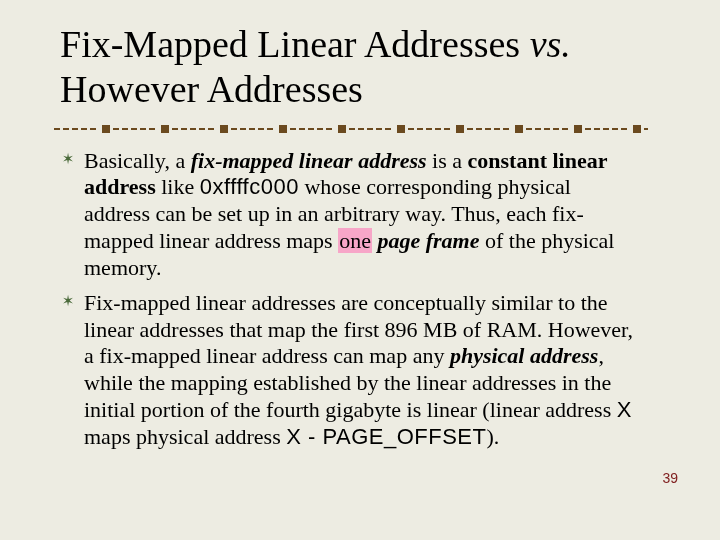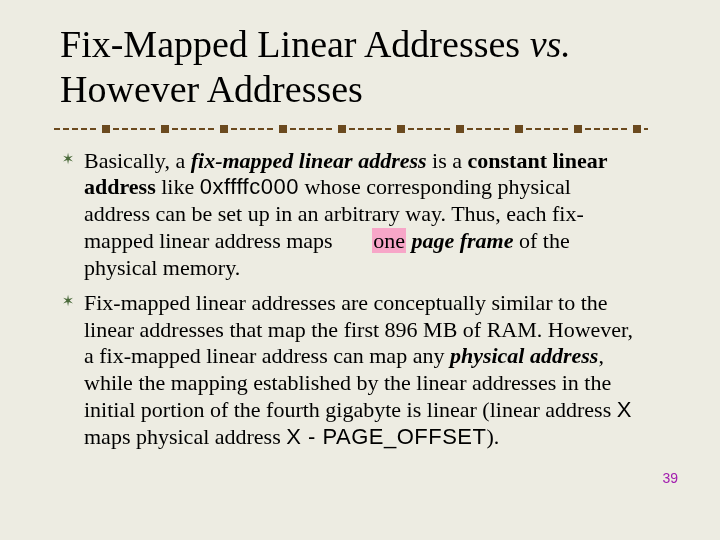--- a/index.html
+++ b/index.html
@@ -72,29 +72,28 @@
     color: #4a6a3a;
     font-size: 15px;
     line-height: 1;
   }
   .emf { font-style: italic; font-weight: bold; }
   .b { font-weight: bold; }
   .mono { font-family: Liberation Sans, sans-serif; letter-spacing: 0.5px; }
   .hl {
     background: #f7a6c8;
     padding: 0 1px;
-    margin-left: 34px;
   }
   .pagenum {
     position: absolute;
     right: 42px;
     bottom: 18px;
     font-family: Arial, Helvetica, sans-serif;
     font-size: 14px;
-    color: #a21caf;
+    color: #7f1d1d;
   }
 </style>
 </head>
 <body>
 
 <div class="slide">
 
   <h1 class="title">
     <span>Fix-Mapped Linear Addresses </span><span class="vs">vs.</span><br>
     <span>However Addresses</span>

